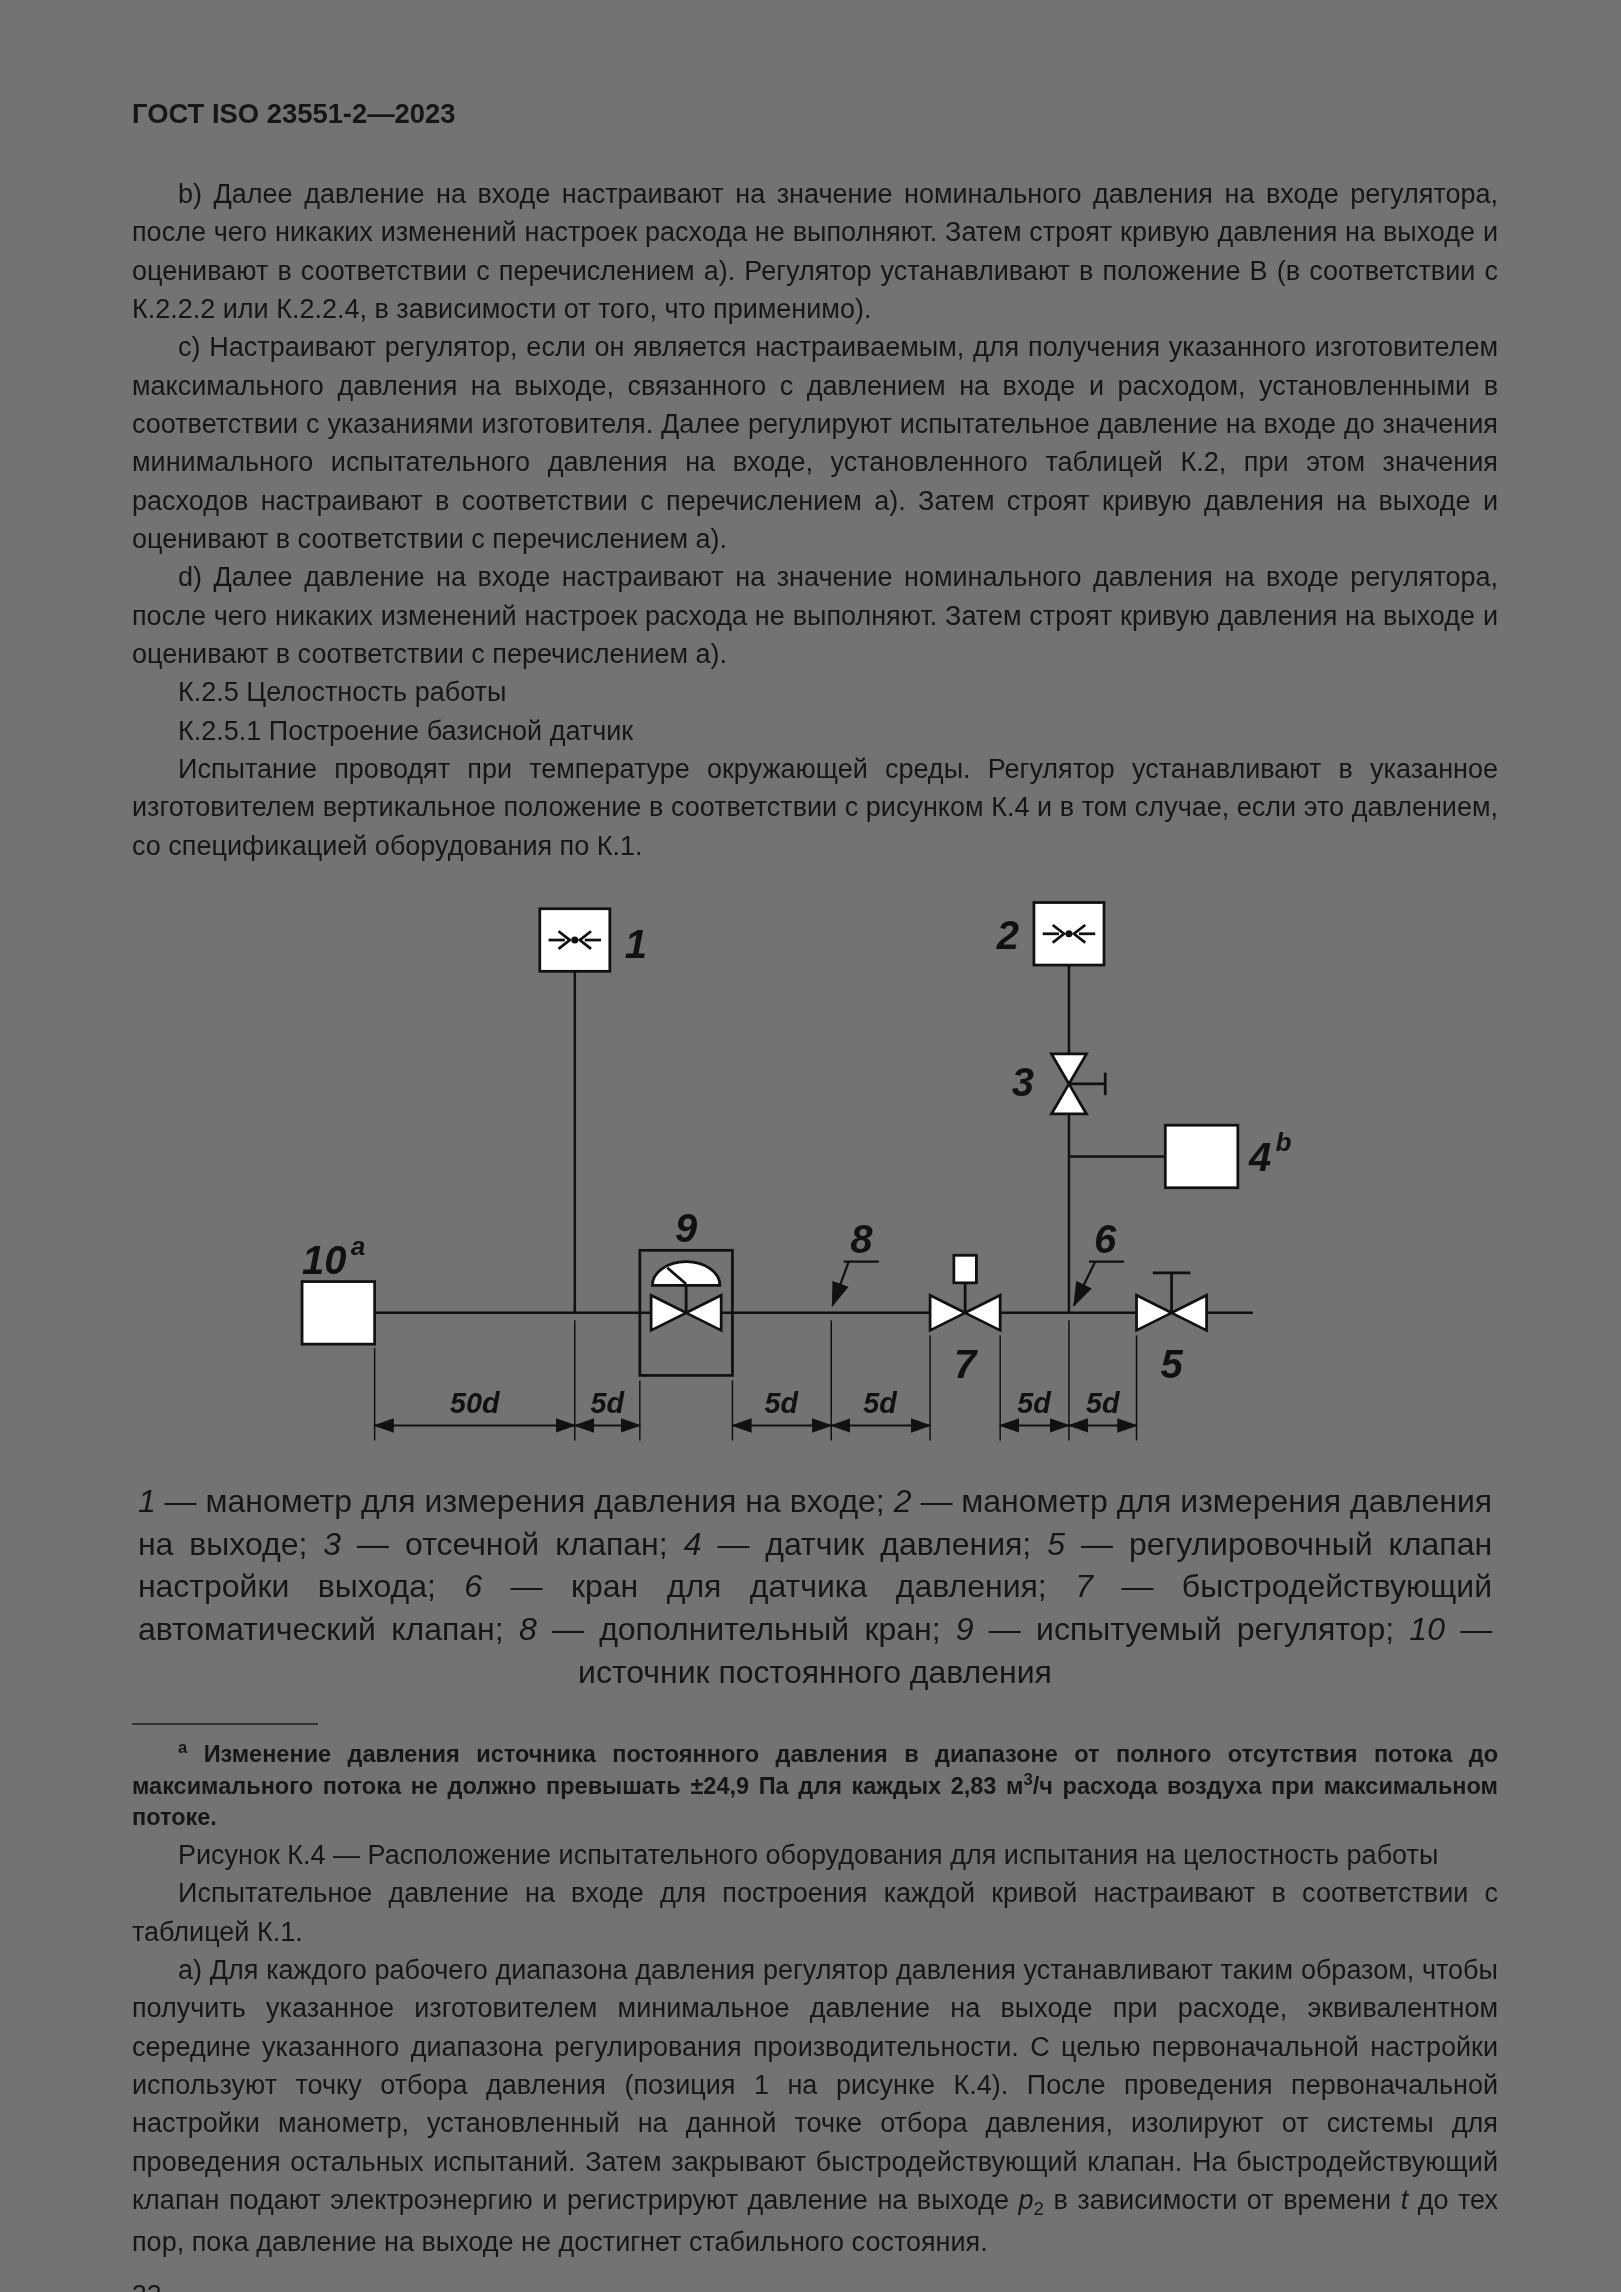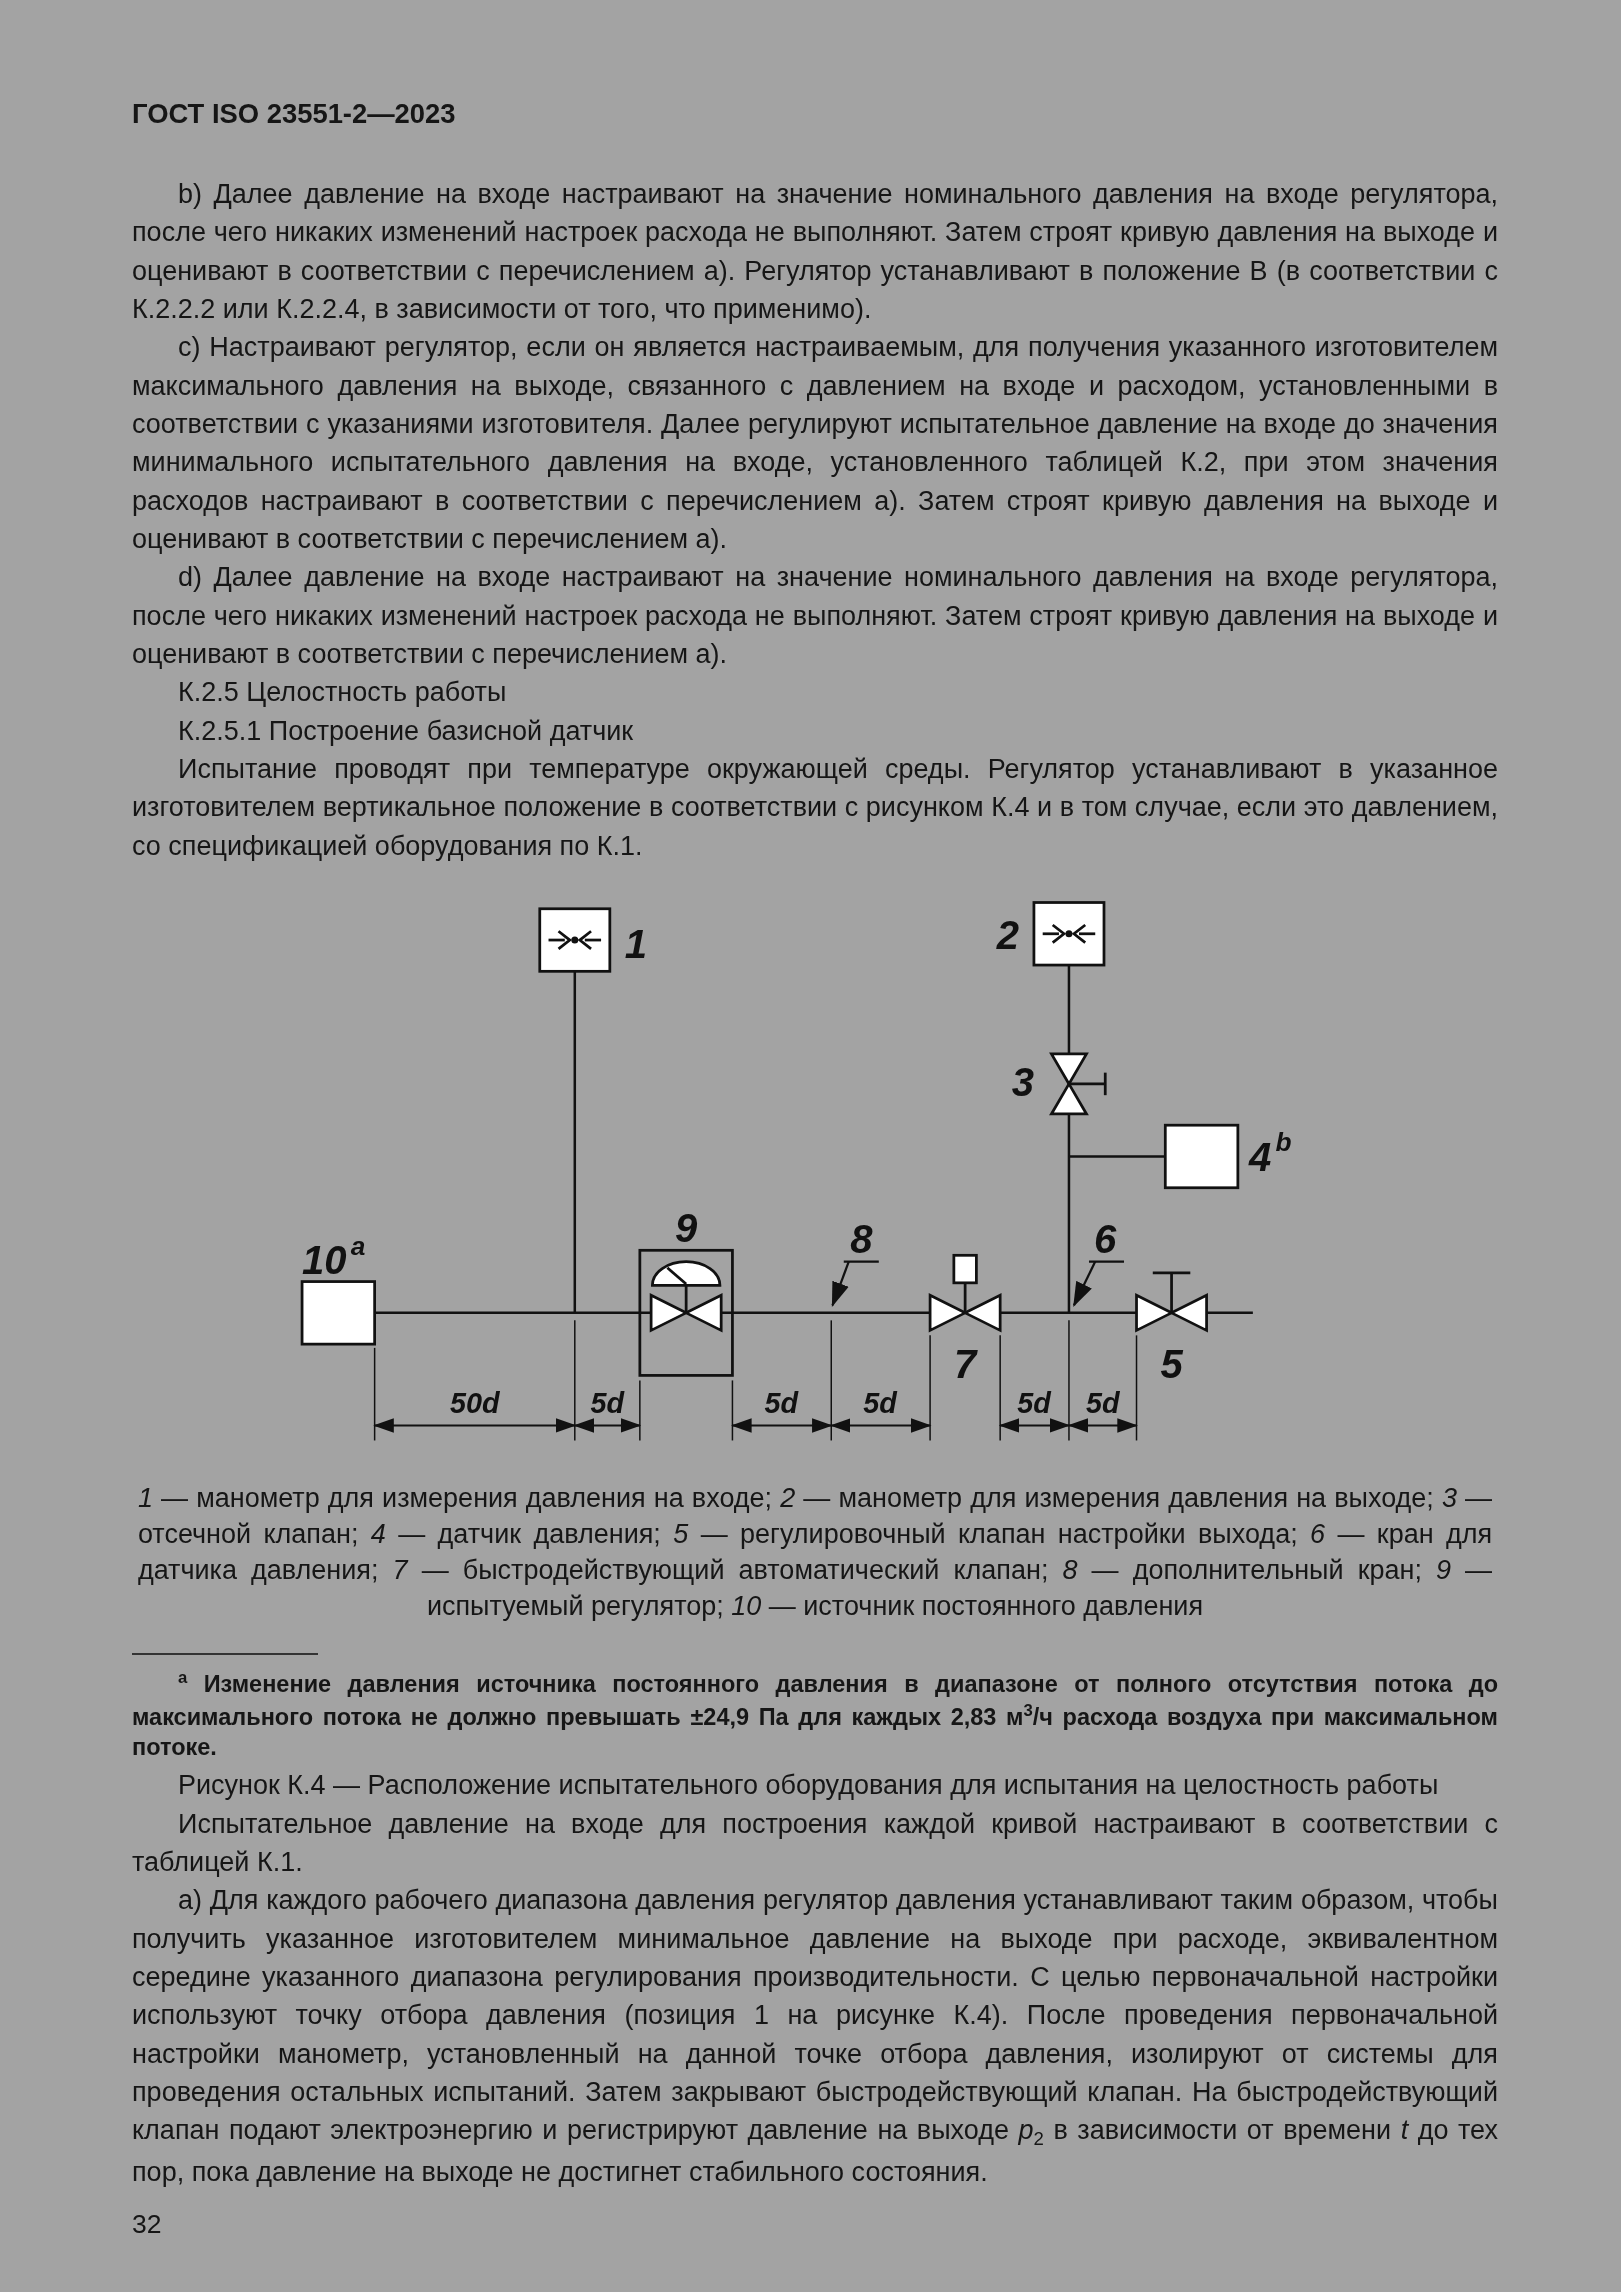--- a/index.html
+++ b/index.html
@@ -1,32 +1,32 @@
 <!DOCTYPE html>
 <html lang="ru"><head>
 <meta charset="utf-8">
 <style>
   * { box-sizing: border-box; }
   html, body { margin: 0; padding: 0; }
   body { background: #ffffff; }
   .page {
-    width: 1621px; height: 2293px; background: #a3a3a3; color: #161616;
+    width: 1621px; height: 2293px; background: #737373; color: #161616;
     font-family: "Liberation Sans", "DejaVu Sans", sans-serif;
     overflow: hidden; position: relative;
     padding: 98px 123px 0 132px;
   }
   .doc-header { font-size: 27.4px; font-weight: bold; margin: 0 0 45px 0; }
   p.body { font-size: 27px; line-height: 1.42; text-align: justify; text-indent: 46px; margin: 0; }
   p.h-bold { font-weight: normal; }
   .figure-wrap { margin: 25.5px 0 3.9px 0; text-align: center; }
   svg.diagram { width: 1176px; height: auto; display: inline-block; }
   .diagram .num { font: italic 700 32px "Liberation Sans", sans-serif; fill: #111; }
   .diagram .num-sup { font: italic 700 21px "Liberation Sans", sans-serif; fill: #111; }
   .diagram .dim { font: italic 600 23px "Liberation Sans", sans-serif; fill: #111; }
-  .legend { font-size: 27px; line-height: 1.34; text-align: justify; text-align-last: center; margin: 9.8px 5.9px 0 5.9px; }
+  .legend { font-size: 32px; line-height: 1.34; text-align: justify; text-align-last: center; margin: 9.8px 5.9px 0 5.9px; }
   .legend .num { font-style: italic; }
   .fn-rule { width: 186px; border: 0; border-top: 2px solid #333; margin: 29px 0 11.8px 0; }
   p.footnote { font-size: 23.5px; line-height: 1.3; text-align: justify; text-indent: 46px; margin: 0 0 3.9px 0; font-weight: bold; }
   sup.fn-mark { font-size: 16.7px; }
   sup.small { font-size: 16.7px; }
   .caption { font-size: 25.5px; text-align: center; text-indent: 0; margin: 31px 0 27.4px 0; }
   .var { font-style: italic; }
   sub.var-sub { font-size: 18.6px; }
   .pagenum { font-size: 26.5px; margin-top: 17.6px; }
 </style>

